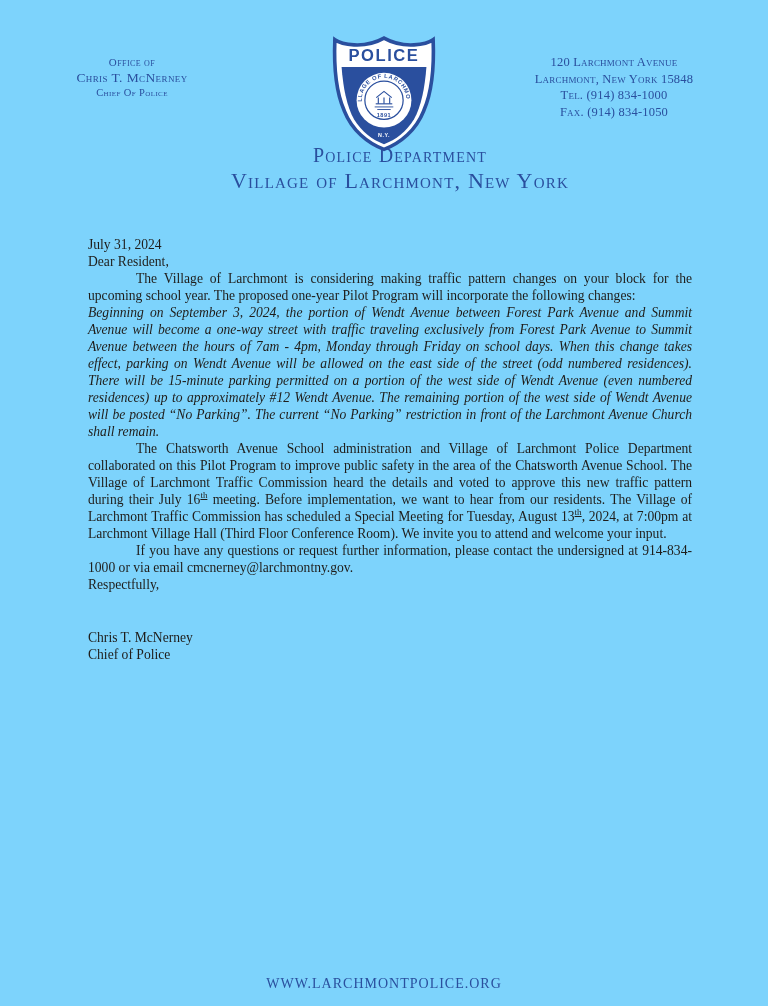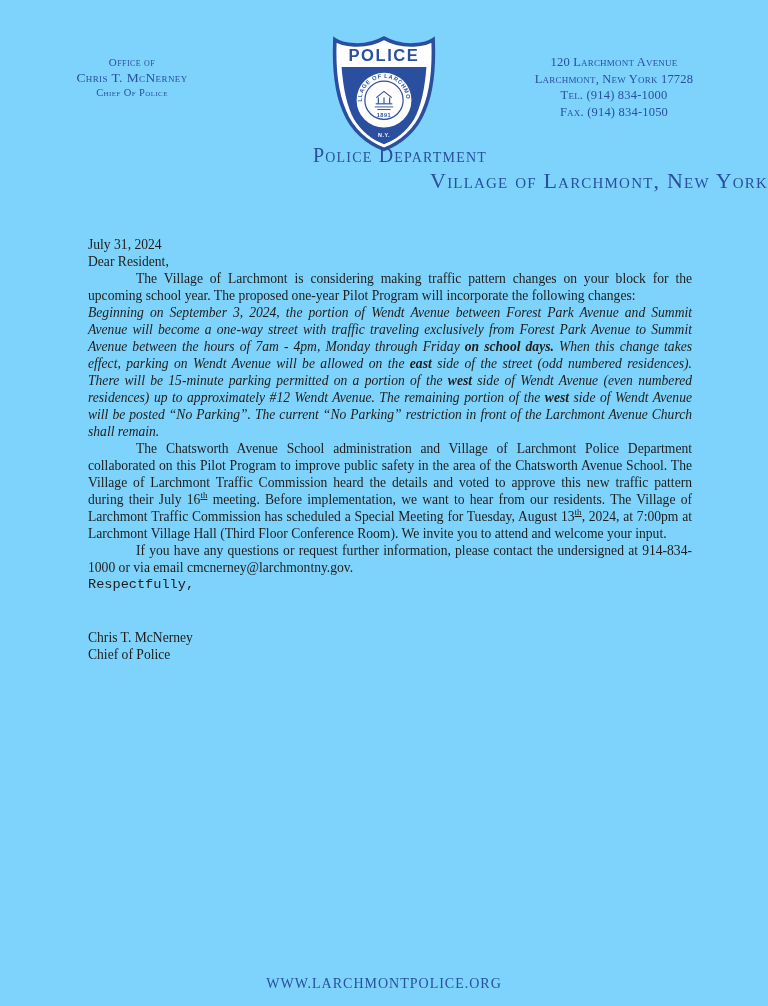--- a/index.html
+++ b/index.html
@@ -27,32 +27,32 @@
     position: absolute; right: 56px; top: 54px; width: 196px;
     text-align: center; color: #2a4f9e; font-variant: small-caps;
     font-size: 12.5px; line-height: 16.5px; letter-spacing: .2px;
   }
 
   .title {
     position: absolute; top: 143px; left: 0; right: 0;
     text-align: center; color: #2a4f9e; font-variant: small-caps; padding-left: 32px;
   }
   .title .t1 { font-size: 20px; line-height: 24px; letter-spacing: 1.2px; }
-  .title .t2 { font-size: 22px; line-height: 26px; letter-spacing: 1.2px; margin-top: 1px; text-align: right; }
+  .title .t2 { font-size: 22px; line-height: 26px; letter-spacing: 1.2px; margin-top: 1px; }
 
   
   .letter { position: absolute; left: 88px; right: 76px; top: 236px; font-size: 13.6px; line-height: 17px; }
   .letter p { margin: 0; }
   .date       { margin-bottom: 35px; }
   .salutation { margin-bottom: 17px; }
   .para       { text-align: justify; text-indent: 48px; margin-bottom: 17px; }
   .pilot      { font-style: italic; text-align: justify; margin: 17px 8px 20px 47px; }
-  .b          { font-weight: bold; margin-top: 41px; }
+  .b          { font-weight: normal; margin-top: 41px; }
   sup.ord     { font-size: 9px; line-height: 0; vertical-align: super; text-decoration: underline; }
-  .closing    { margin-top: 46px; font-family: Liberation Mono, monospace; }
+  .closing    { margin-top: 46px; }
   .signature  { margin-top: 36px; }
 
   .footer {
     position: absolute; left: 0; right: 0; top: 976px;
     text-align: center; color: #2a4f9e;
     font-size: 14px; letter-spacing: 1px;
   }
 </style>
 </head>
 <body>
@@ -85,21 +85,21 @@
           <path d="M44 67.5 H60"></path>
           <path d="M43 70.5 H61 M45.5 73 H58.5" stroke-width="0.9"></path>
         </g>
         <text x="52" y="80" text-anchor="middle" font-family="Liberation Sans, sans-serif" font-size="5.4" font-weight="bold" fill="#2a4f9e" letter-spacing="0.5">1891</text>
         <text x="52" y="100" text-anchor="middle" font-family="Liberation Sans, sans-serif" font-size="5.2" font-weight="bold" fill="#ffffff" letter-spacing="0.5">N.Y.</text>
       </svg>
     </div>
 
     <div class="address">
       <div>120 Larchmont Avenue</div>
-      <div>Larchmont, New York 17728</div>
+      <div>Larchmont, New York 15848</div>
       <div>Tel. (914) 834-1000</div>
       <div>Fax. (914) 834-1050</div>
     </div>
   </header>
 
   <div class="title">
     <div class="t1">Police Department</div>
     <div class="t2">Village of Larchmont, New York</div>
   </div>
 

